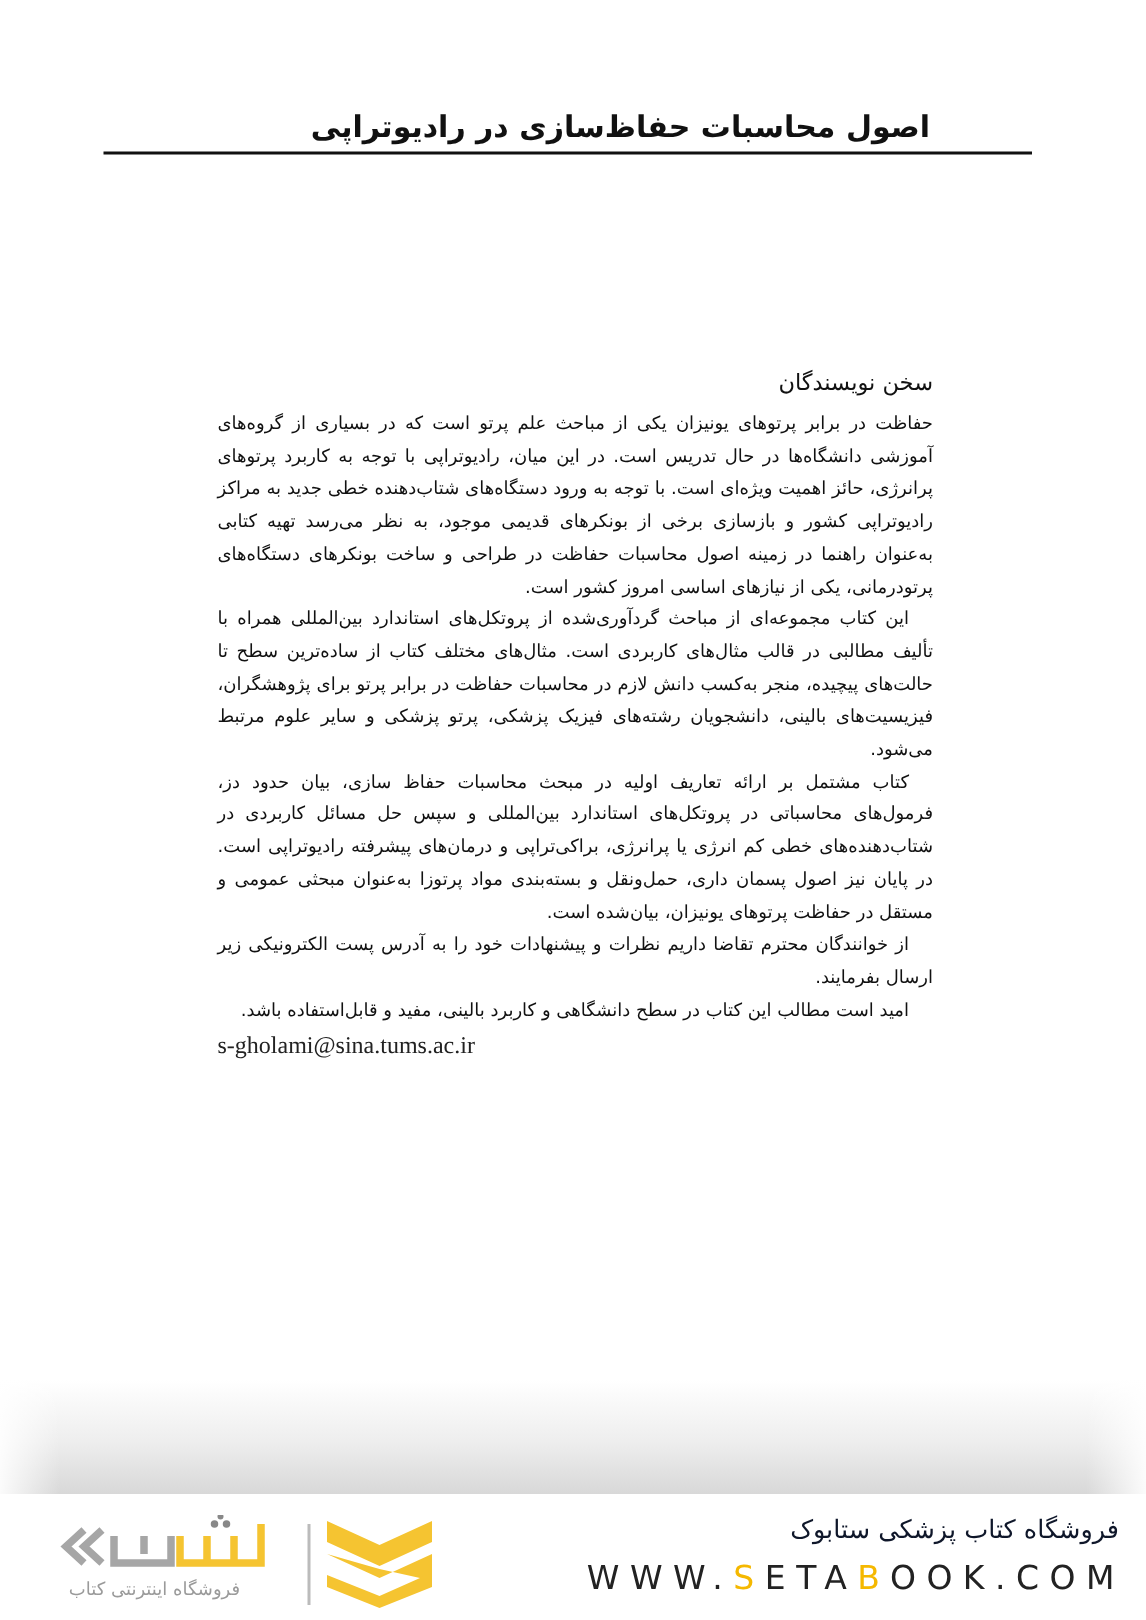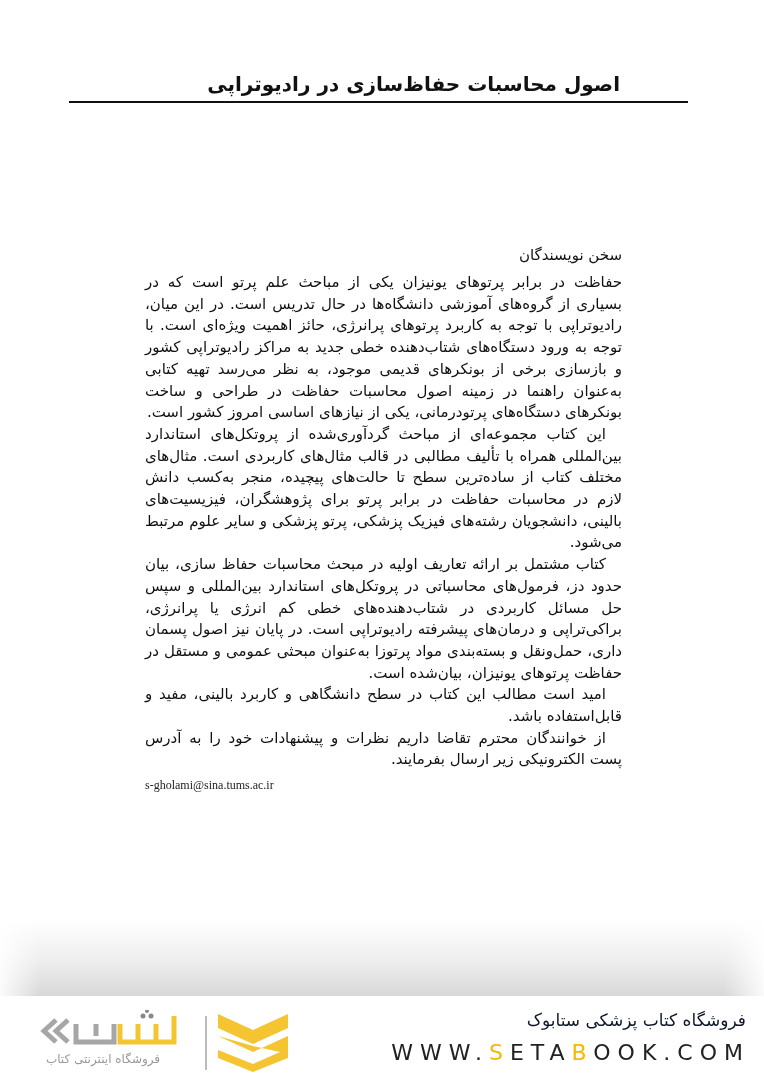--- a/index.html
+++ b/index.html
@@ -52,35 +52,35 @@
     .section-title {
       font-family: "DejaVu Sans", sans-serif;
       font-size: 15px;
       font-weight: normal;
       margin: 0 0 6px 0;
       line-height: 22px;
       color: #111;
     }
     .para {
       font-family: "DejaVu Sans", sans-serif;
-      font-size: 15px;
+      font-size: 12px;
       line-height: 21.7px;
       margin: 0;
       text-align: justify;
       text-align-last: right;
       color: #111;
     }
     .para.indent {
       text-indent: 16px;
     }
     .email {
       direction: ltr;
       text-align: left;
       font-family: "Liberation Serif", serif;
-      font-size: 12px;
+      font-size: 16px;
       margin-top: 4px;
       line-height: 20px;
       color: #222;
     }
     .bottom-shadow {
       position: absolute;
       left: 0;
       top: 920px;
       width: 764px;
       height: 76px;
@@ -171,22 +171,22 @@
 
 <div class="page">
   <div class="running-header">اصول محاسبات حفاظ‌سازی در رادیوتراپی</div>
   <div class="header-rule"></div>
 
   <div class="content">
     <h2 class="section-title">سخن نویسندگان</h2>
     <p class="para">حفاظت در برابر پرتوهای یونیزان یکی از مباحث علم پرتو است که در بسیاری از گروه‌های آموزشی دانشگاه‌ها در حال تدریس است. در این میان، رادیوتراپی با توجه به کاربرد پرتوهای پرانرژی، حائز اهمیت ویژه‌ای است. با توجه به ورود دستگاه‌های شتاب‌دهنده خطی جدید به مراکز رادیوتراپی کشور و بازسازی برخی از بونکرهای قدیمی موجود، به نظر می‌رسد تهیه کتابی به‌عنوان راهنما در زمینه اصول محاسبات حفاظت در طراحی و ساخت بونکرهای دستگاه‌های پرتودرمانی، یکی از نیازهای اساسی امروز کشور است.</p>
     <p class="para indent">این کتاب مجموعه‌ای از مباحث گردآوری‌شده از پروتکل‌های استاندارد بین‌المللی همراه با تألیف مطالبی در قالب مثال‌های کاربردی است. مثال‌های مختلف کتاب از ساده‌ترین سطح تا حالت‌های پیچیده، منجر به‌کسب دانش لازم در محاسبات حفاظت در برابر پرتو برای پژوهشگران، فیزیسیت‌های بالینی، دانشجویان رشته‌های فیزیک پزشکی، پرتو پزشکی و سایر علوم مرتبط می‌شود.</p>
     <p class="para indent">کتاب مشتمل بر ارائه تعاریف اولیه در مبحث محاسبات حفاظ سازی، بیان حدود دز، فرمول‌های محاسباتی در پروتکل‌های استاندارد بین‌المللی و سپس حل مسائل کاربردی در شتاب‌دهنده‌های خطی کم انرژی یا پرانرژی، براکی‌تراپی و درمان‌های پیشرفته رادیوتراپی است. در پایان نیز اصول پسمان داری، حمل‌ونقل و بسته‌بندی مواد پرتوزا به‌عنوان مبحثی عمومی و مستقل در حفاظت پرتوهای یونیزان، بیان‌شده است.</p>
+    <p class="para indent">از خوانندگان محترم تقاضا داریم نظرات و پیشنهادات خود را به آدرس پست الکترونیکی زیر ارسال بفرمایند.</p>
     <p class="para indent">امید است مطالب این کتاب در سطح دانشگاهی و کاربرد بالینی، مفید و قابل‌استفاده باشد.</p>
-    <p class="para indent">از خوانندگان محترم تقاضا داریم نظرات و پیشنهادات خود را به آدرس پست الکترونیکی زیر ارسال بفرمایند.</p>
     <div class="email">s-gholami@sina.tums.ac.ir</div>
   </div>
 </div>
 
 <div class="bottom-shadow"></div>
 
 <div class="footer">
   <div class="logo-wrap">
     <svg class="logo-word" width="150" height="42" viewBox="0 0 150 42">
 

